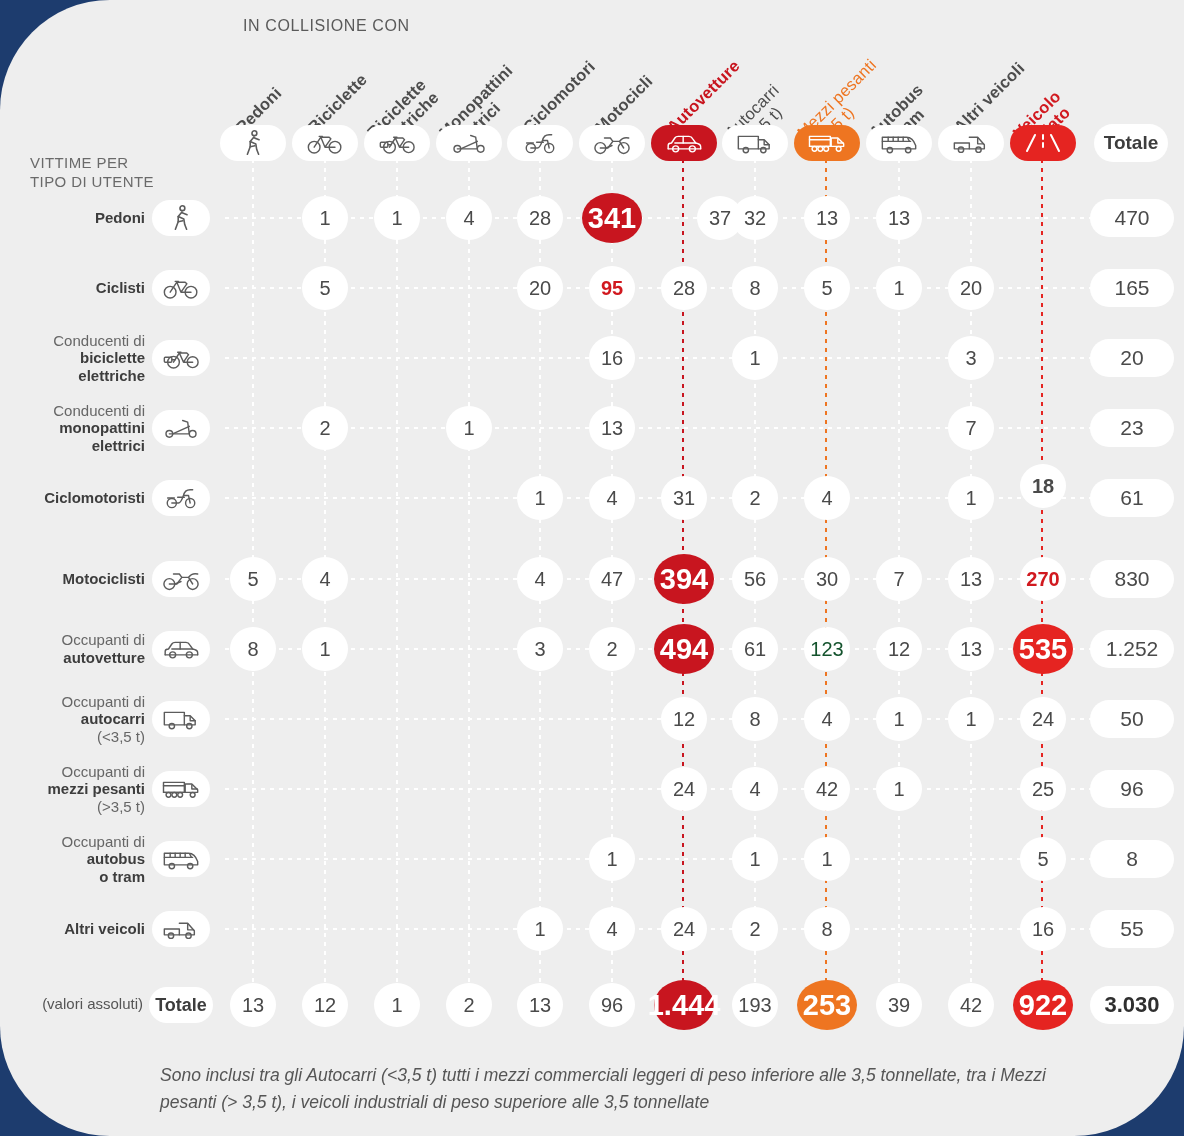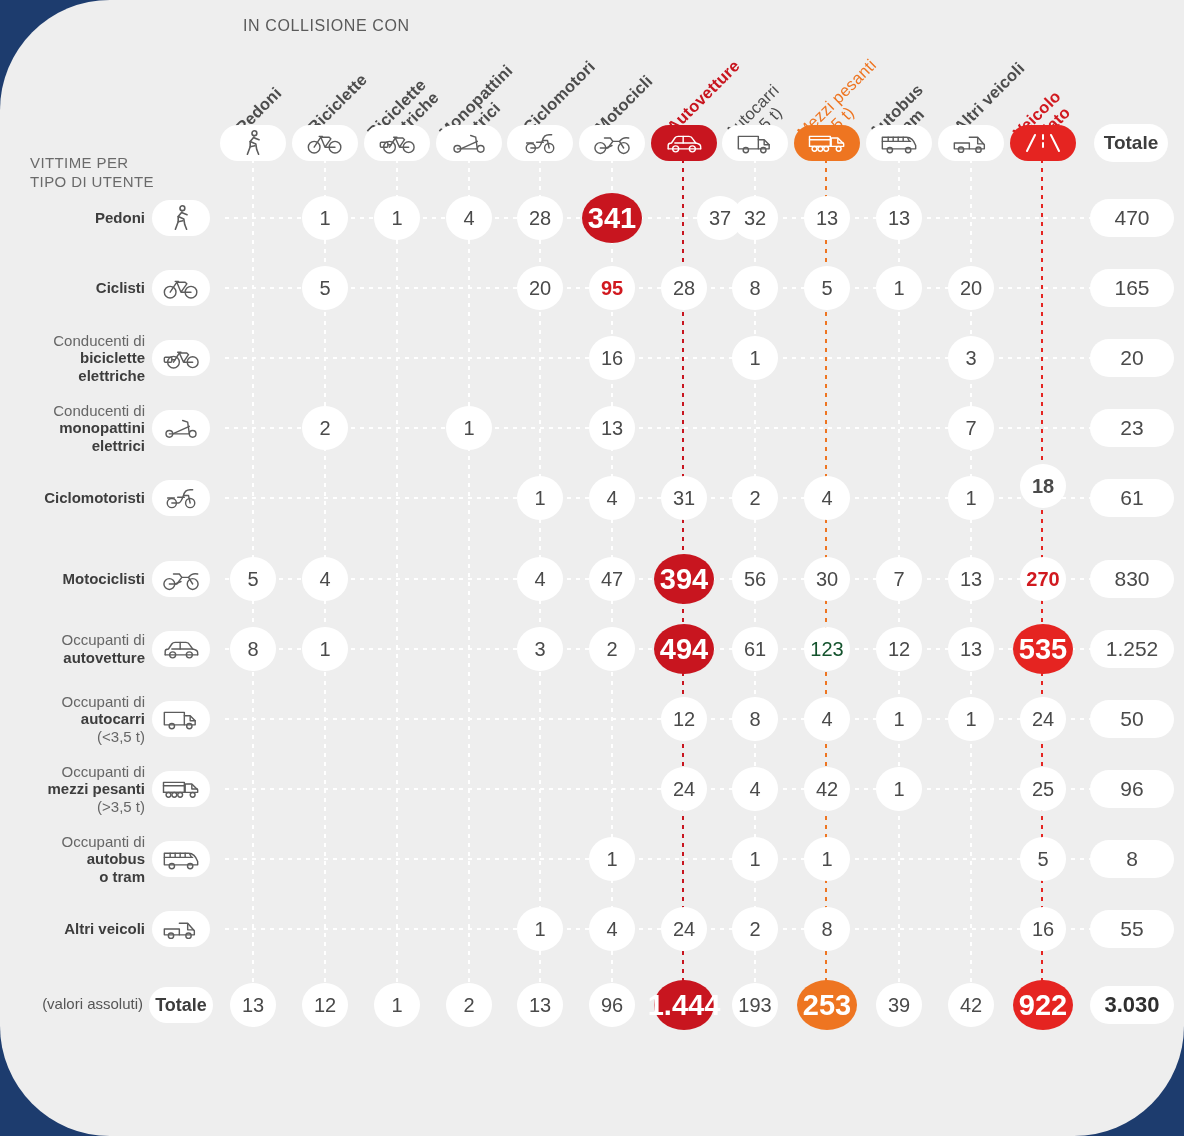--- a/index.html
+++ b/index.html
@@ -515,13 +515,14 @@
       <div class="cell" style="left: 971px; top: 1005px;">42</div>
       <div class="cell big brightred" style="left: 1043px; top: 1005px;">922</div>
       <div class="tcell grand" style="top: 1005px;">3.030</div>
     </div>
 
   <div class="tcell head" style="top:143px">Totale</div>
 
   <div id="totale-rowlabel">(valori assoluti)</div>
   <div id="totale-pill">Totale</div>
 
+  <div id="footnote">Sono inclusi tra gli Autocarri (&lt;3,5 t) tutti i mezzi commerciali leggeri di peso inferiore alle 3,5 tonnellate, tra i Mezzi pesanti (&gt; 3,5 t), i veicoli industriali di peso superiore alle 3,5 tonnellate</div>
 </div>
 
 </body></html>

